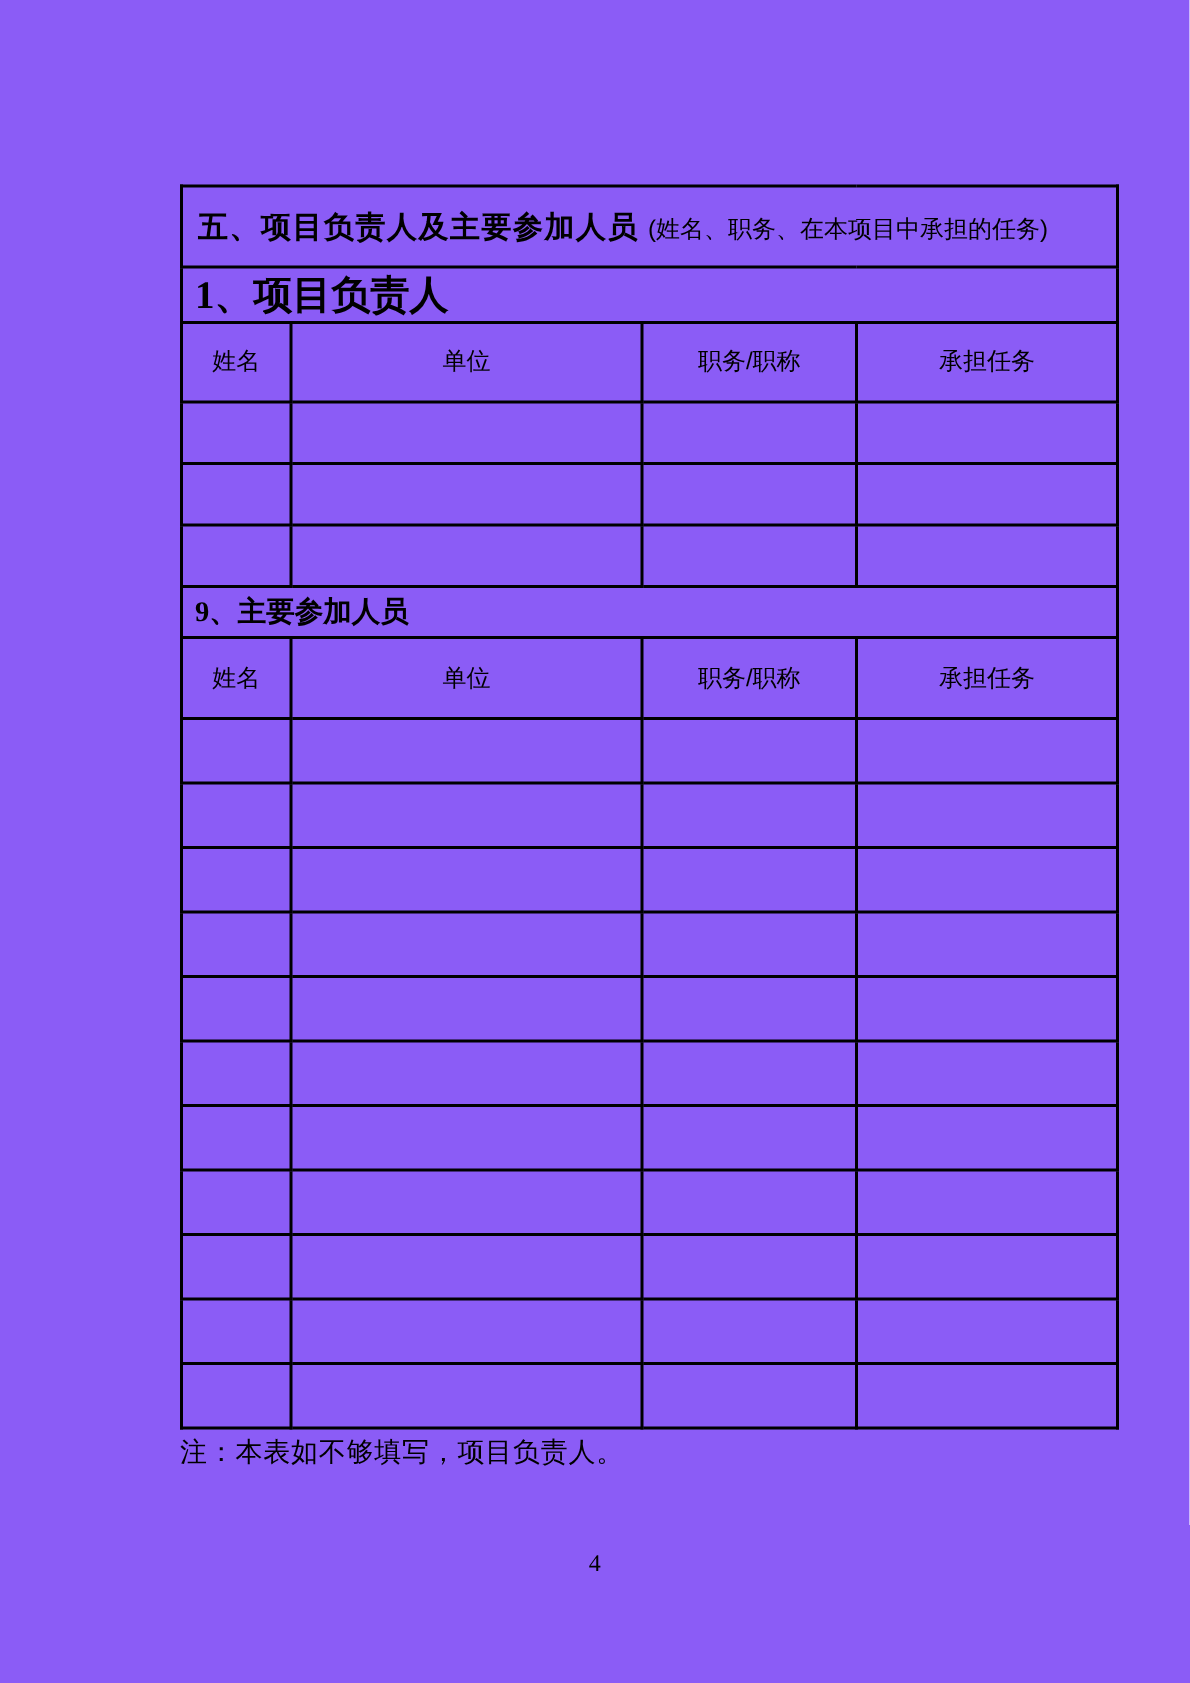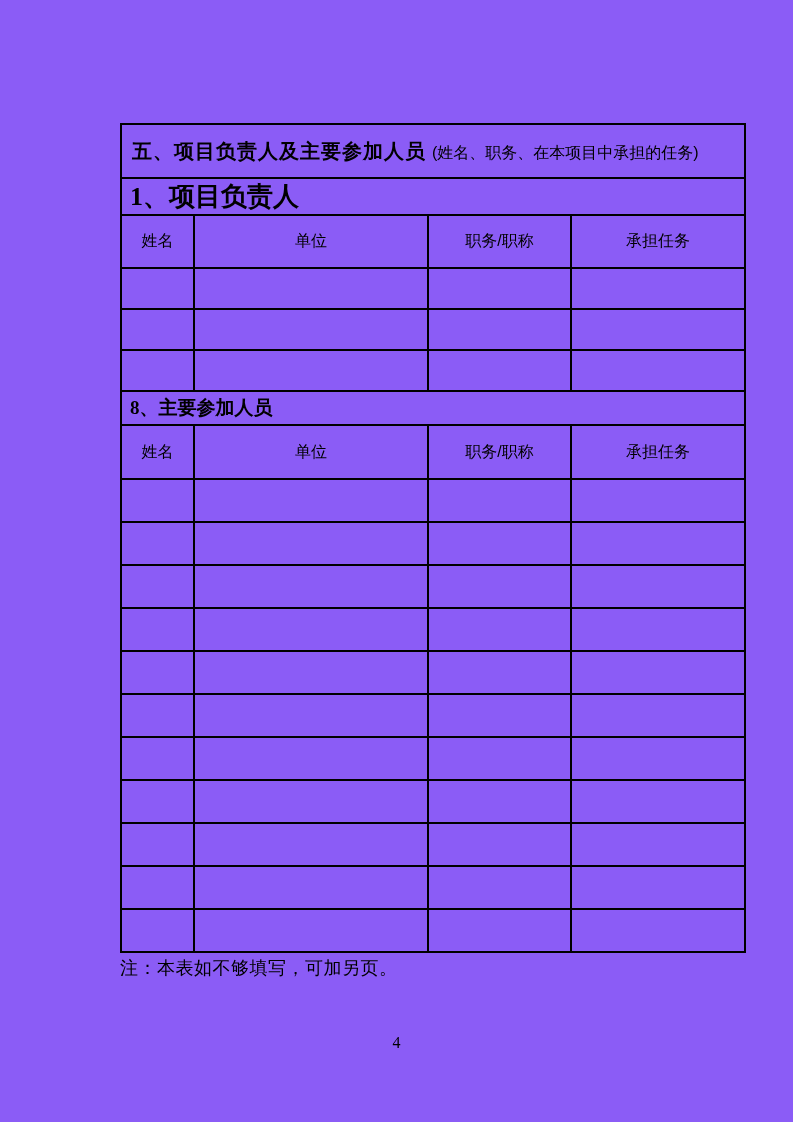--- a/index.html
+++ b/index.html
@@ -132,21 +132,21 @@
         <tr>
           <td class="row-empty-a"></td>
           <td class="row-empty-a"></td>
           <td class="row-empty-a"></td>
           <td class="row-empty-a"></td>
         </tr>
       </tbody>
 
     <tbody>
       <tr>
-        <td colspan="4" class="row-section row-section-2">8、主要参加人员</td>
+        <td colspan="4" class="row-section row-section-2">9、主要参加人员</td>
       </tr>
 
       <tr>
         <td class="row-header row-header-b">姓名</td>
         <td class="row-header row-header-b">单位</td>
         <td class="row-header row-header-b">职务/职称</td>
         <td class="row-header row-header-b">承担任务</td>
       </tr>
     </tbody>
 
@@ -213,17 +213,17 @@
         </tr>
         <tr>
           <td class="row-empty-b"></td>
           <td class="row-empty-b"></td>
           <td class="row-empty-b"></td>
           <td class="row-empty-b"></td>
         </tr>
       </tbody>
   </table>
 
-  <div class="footnote">注：本表如不够填写，可加另页。</div>
+  <div class="footnote">注：本表如不够填写，项目负责人。</div>
 
   <div class="page-number">4</div>
 
 </div>
 
 </body></html>

